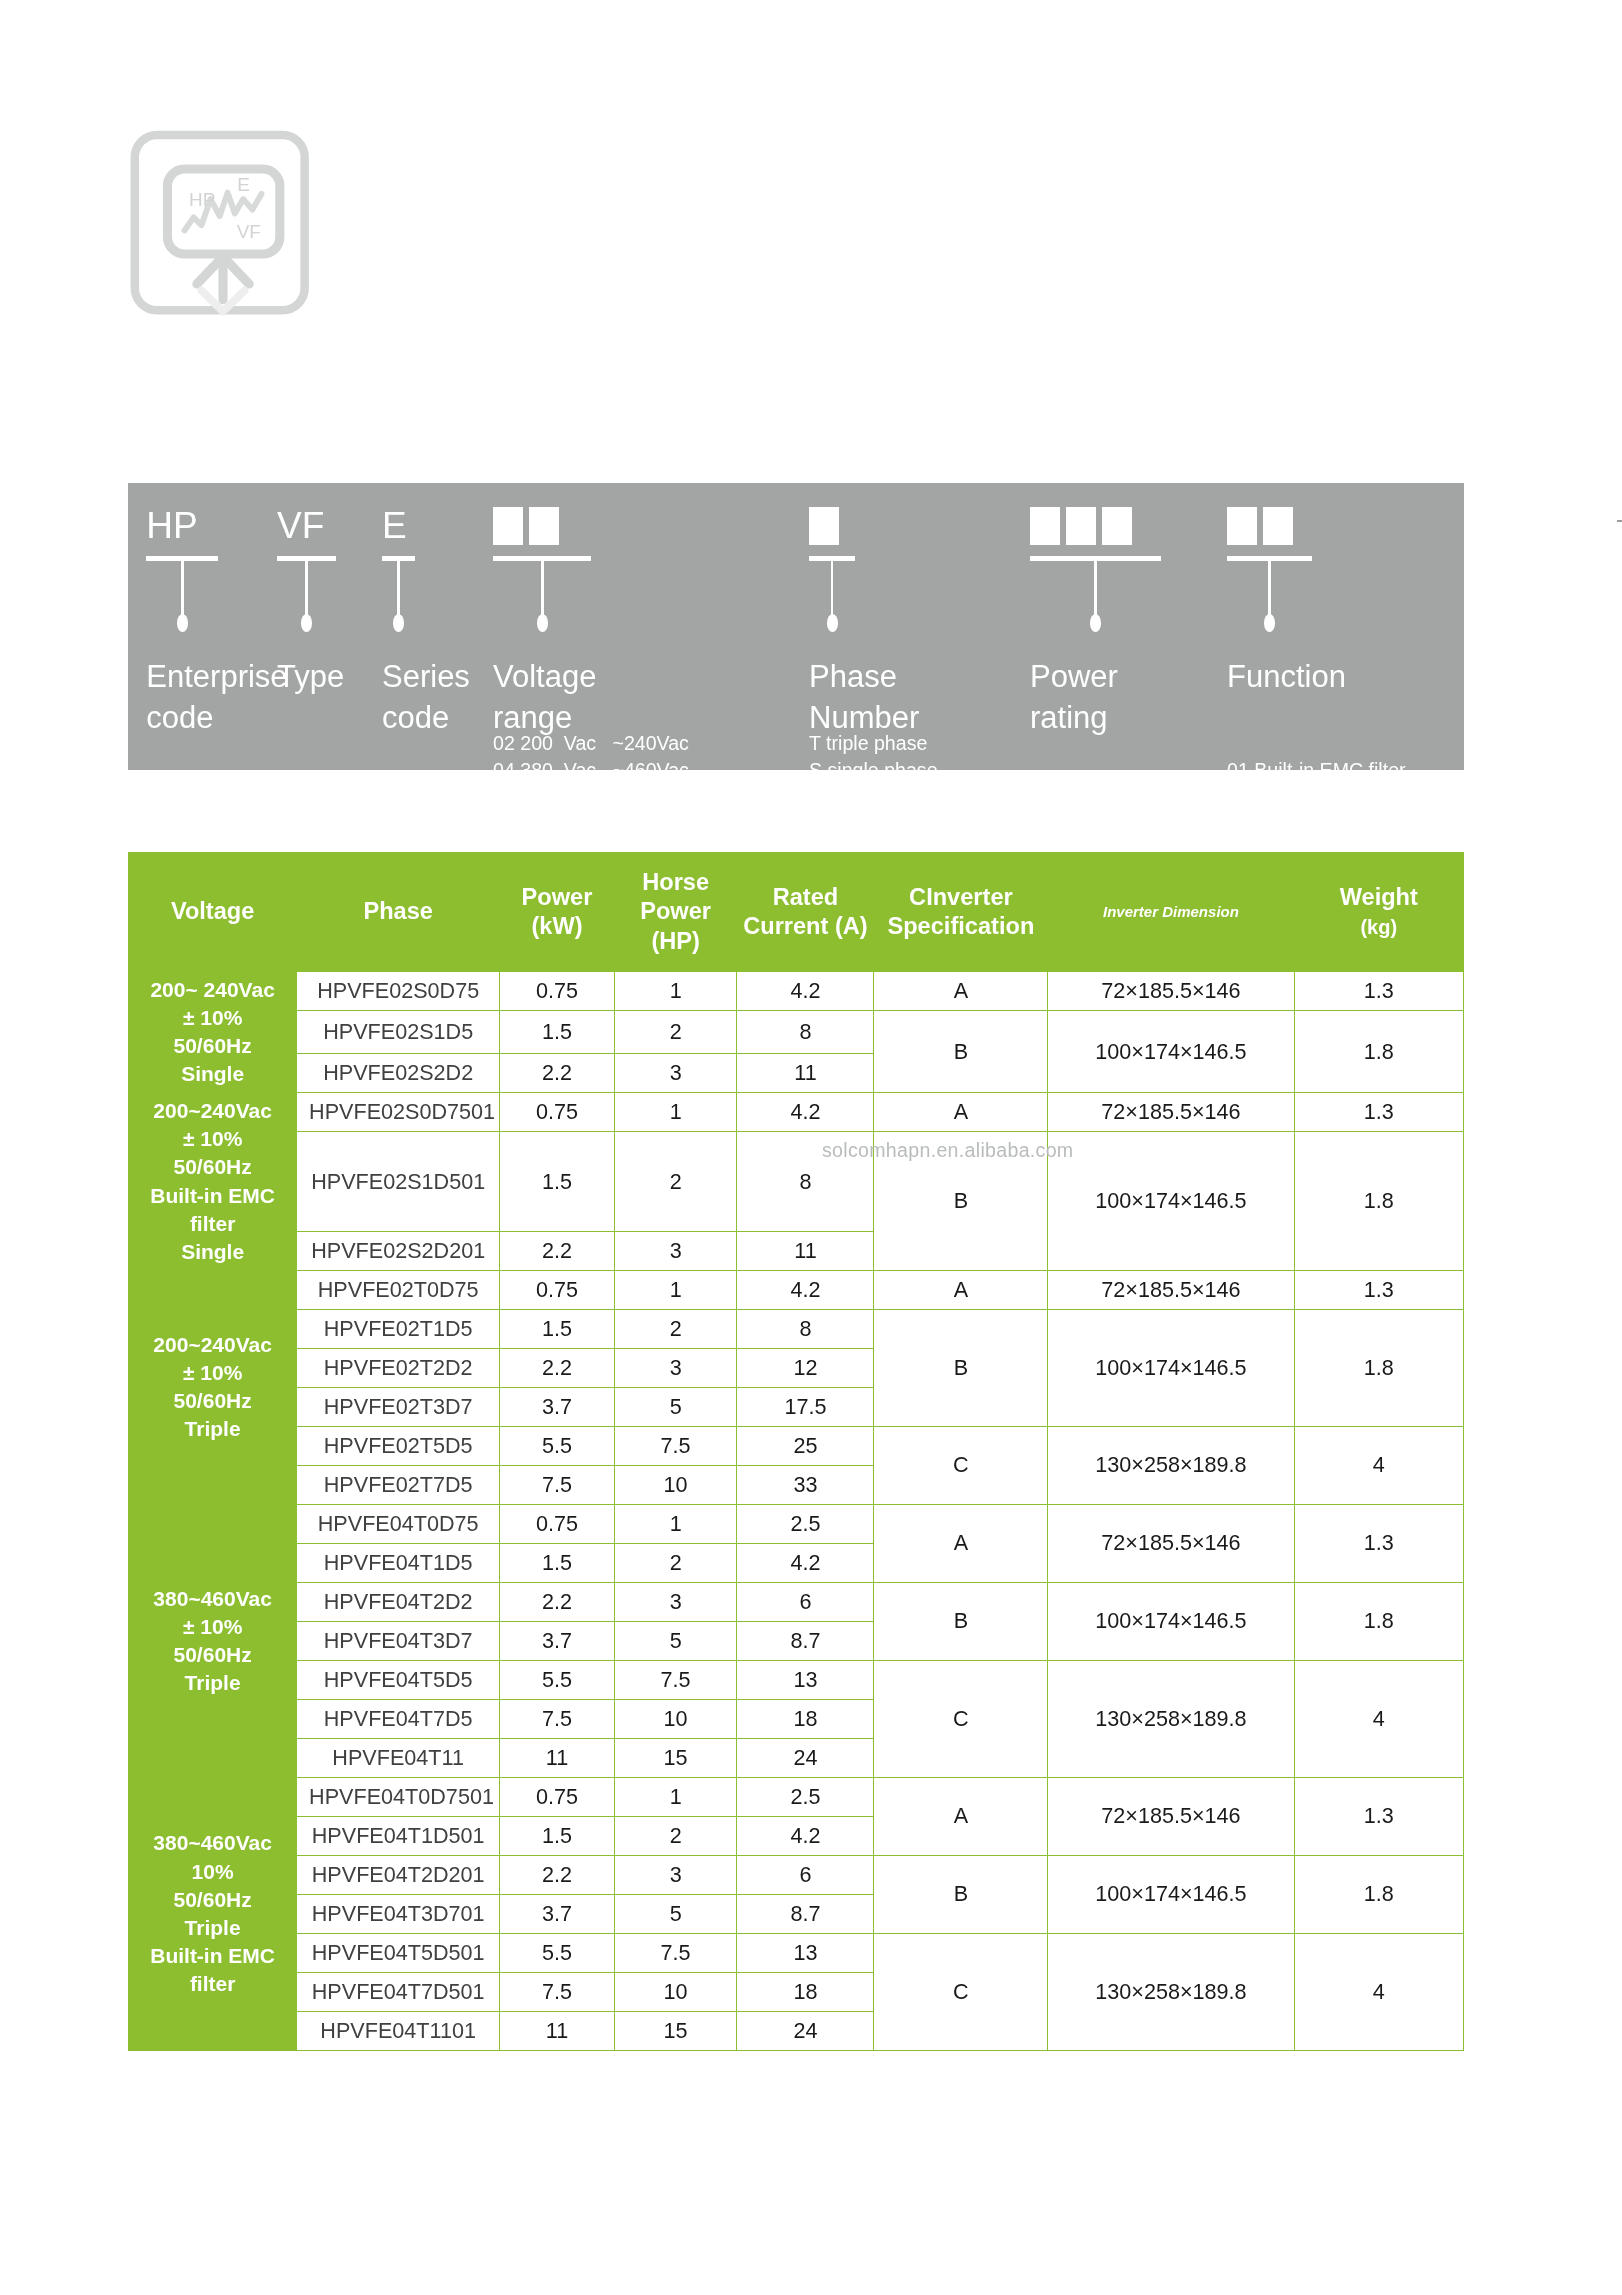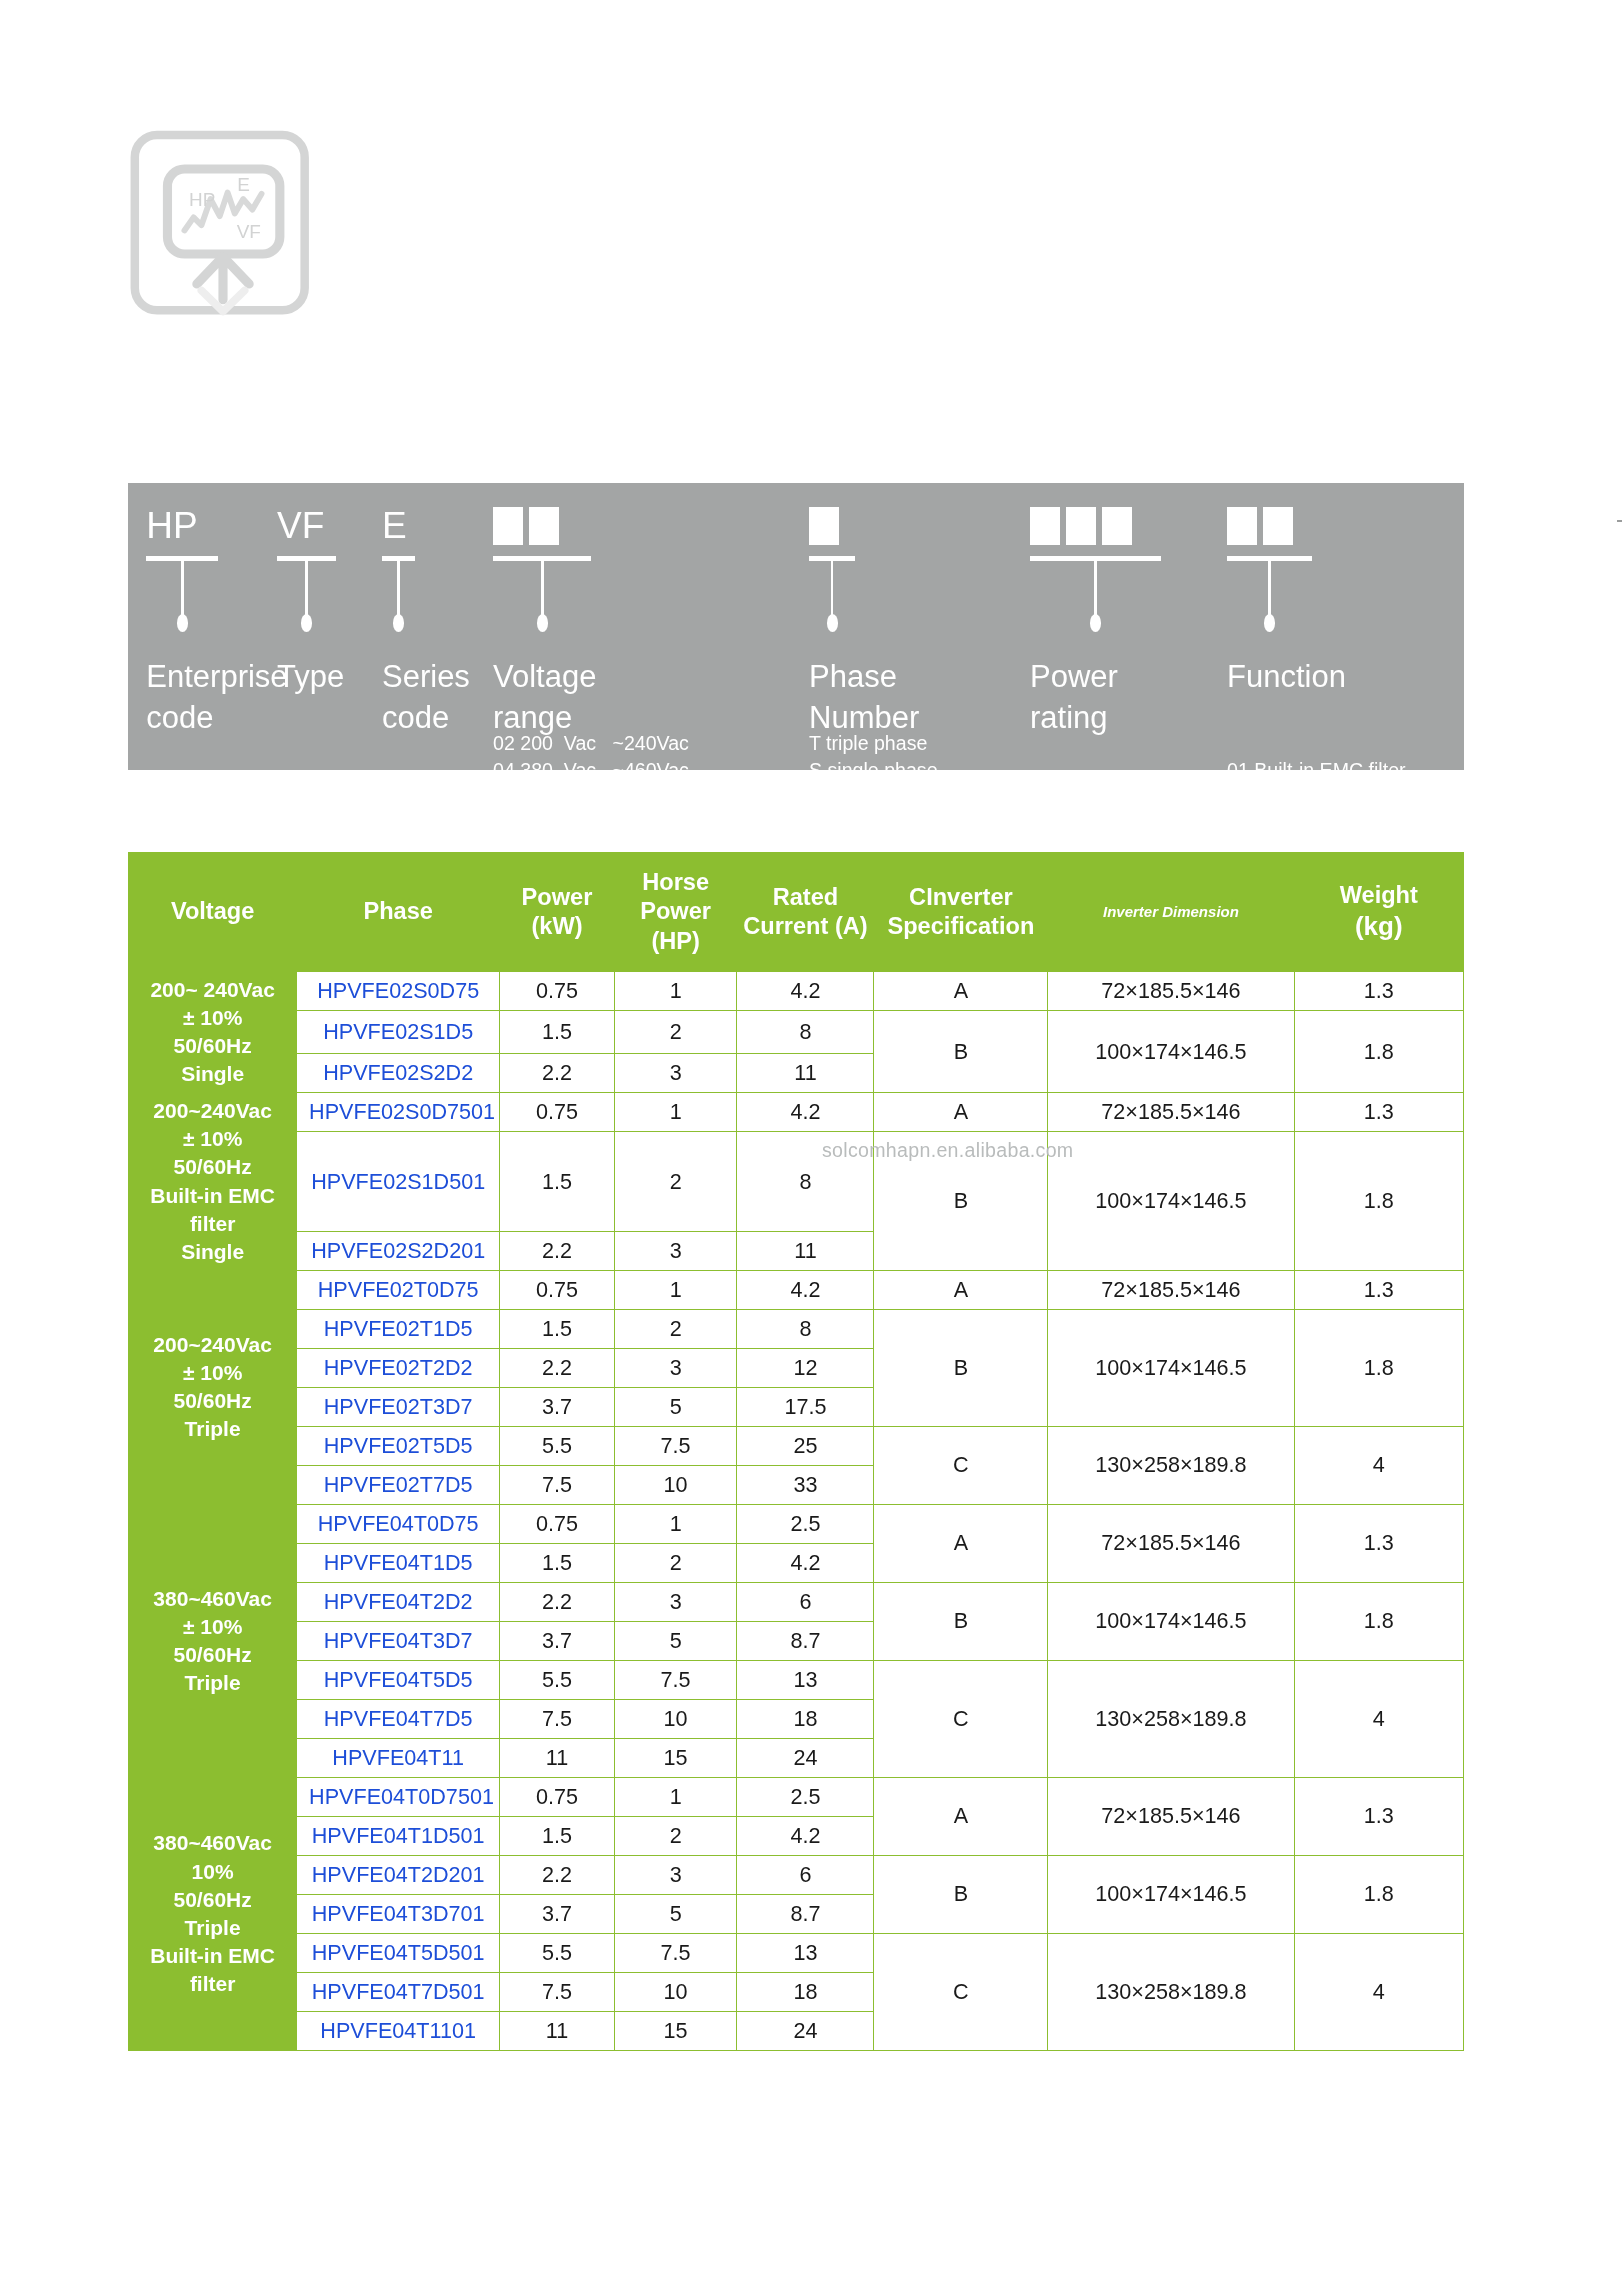--- a/index.html
+++ b/index.html
@@ -166,37 +166,37 @@
     font-size: 23.6px;
     font-weight: bold;
     height: 119px;
     line-height: 1.25;
     border-color: #ffffff;
     padding: 2.6px 1.3px;
     white-space: pre-line;
   }
 
   thead th.hdr-dim { font-size: 15px; font-style: italic; }
-  thead th .unit-small { font-size: 26px; font-weight: bold; }
+  thead th .unit-small { font-size: 20px; font-weight: bold; }
 
   td.voltage-cell {
     background: #8CBE30;
     color: #ffffff;
     font-size: 21px;
     font-weight: bold;
     line-height: 1.34;
     white-space: pre-line;
     border-color: #ffffff;
     padding: 3.9px 2.6px;
     margin-top: 28px;
   }
 
   td.model-cell {
     font-size: 21.6px;
-    color: #1d4ed8;
+    color: #404040;
     height: 39px;
     padding: 3.9px 11.8px;
     text-align: left;
   }
 
   td.num-cell {
     font-size: 21.6px;
     color: #1a1a1a;
     padding: 3.9px 2.6px;
   }

